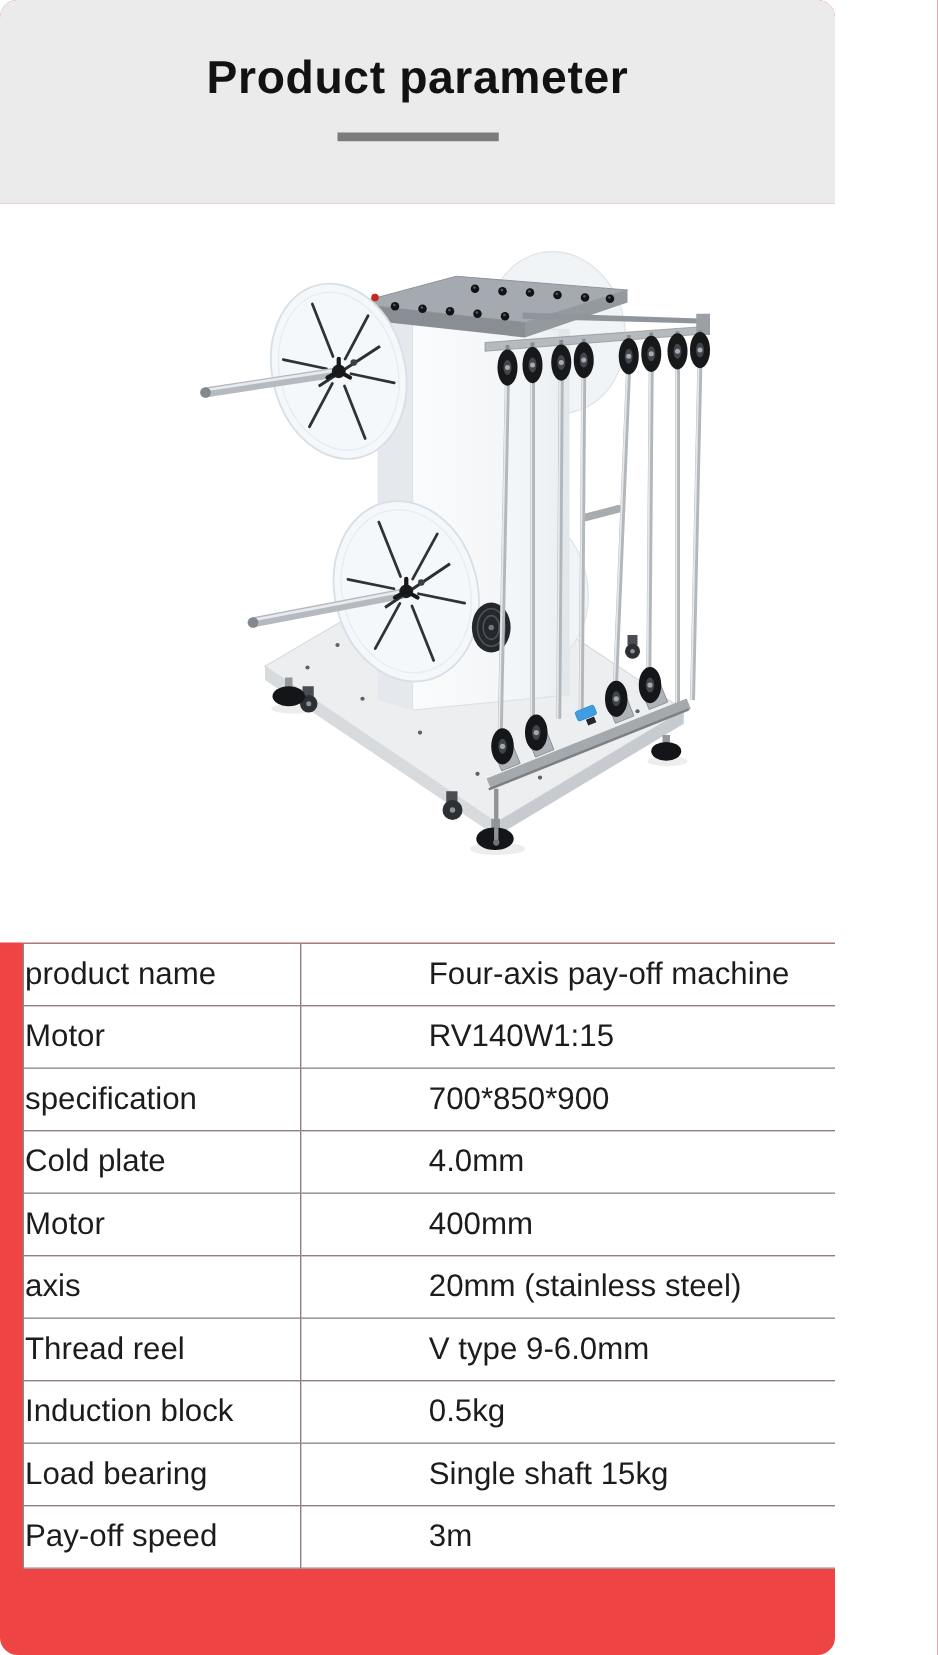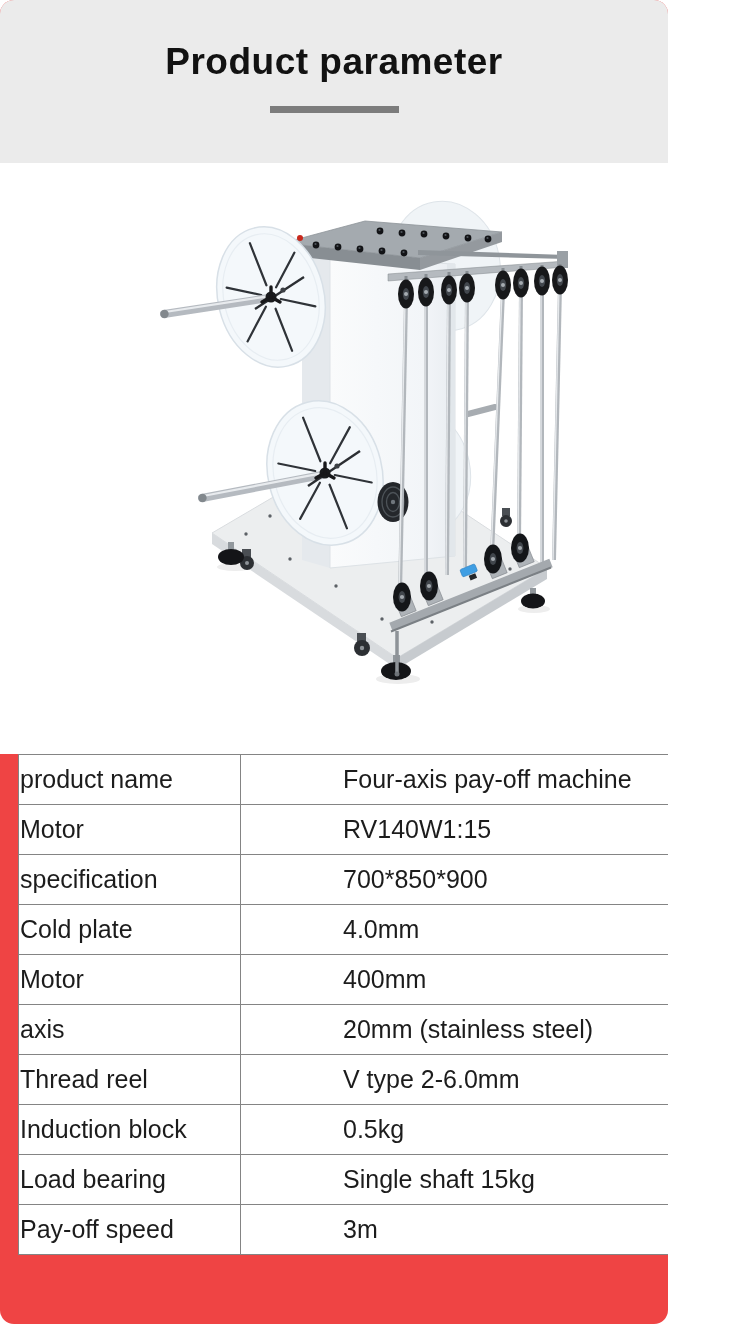--- a/index.html
+++ b/index.html
@@ -334,21 +334,21 @@
         <tr>
           <td class="c1">Motor</td>
           <td class="c2">400mm</td>
         </tr>
         <tr>
           <td class="c1">axis</td>
           <td class="c2">20mm (stainless steel)</td>
         </tr>
         <tr>
           <td class="c1">Thread reel</td>
-          <td class="c2">V type 2-6.0mm</td>
+          <td class="c2">V type 9-6.0mm</td>
         </tr>
         <tr>
           <td class="c1">Induction block</td>
           <td class="c2">0.5kg</td>
         </tr>
         <tr>
           <td class="c1">Load bearing</td>
           <td class="c2">Single shaft 15kg</td>
         </tr>
         <tr>

